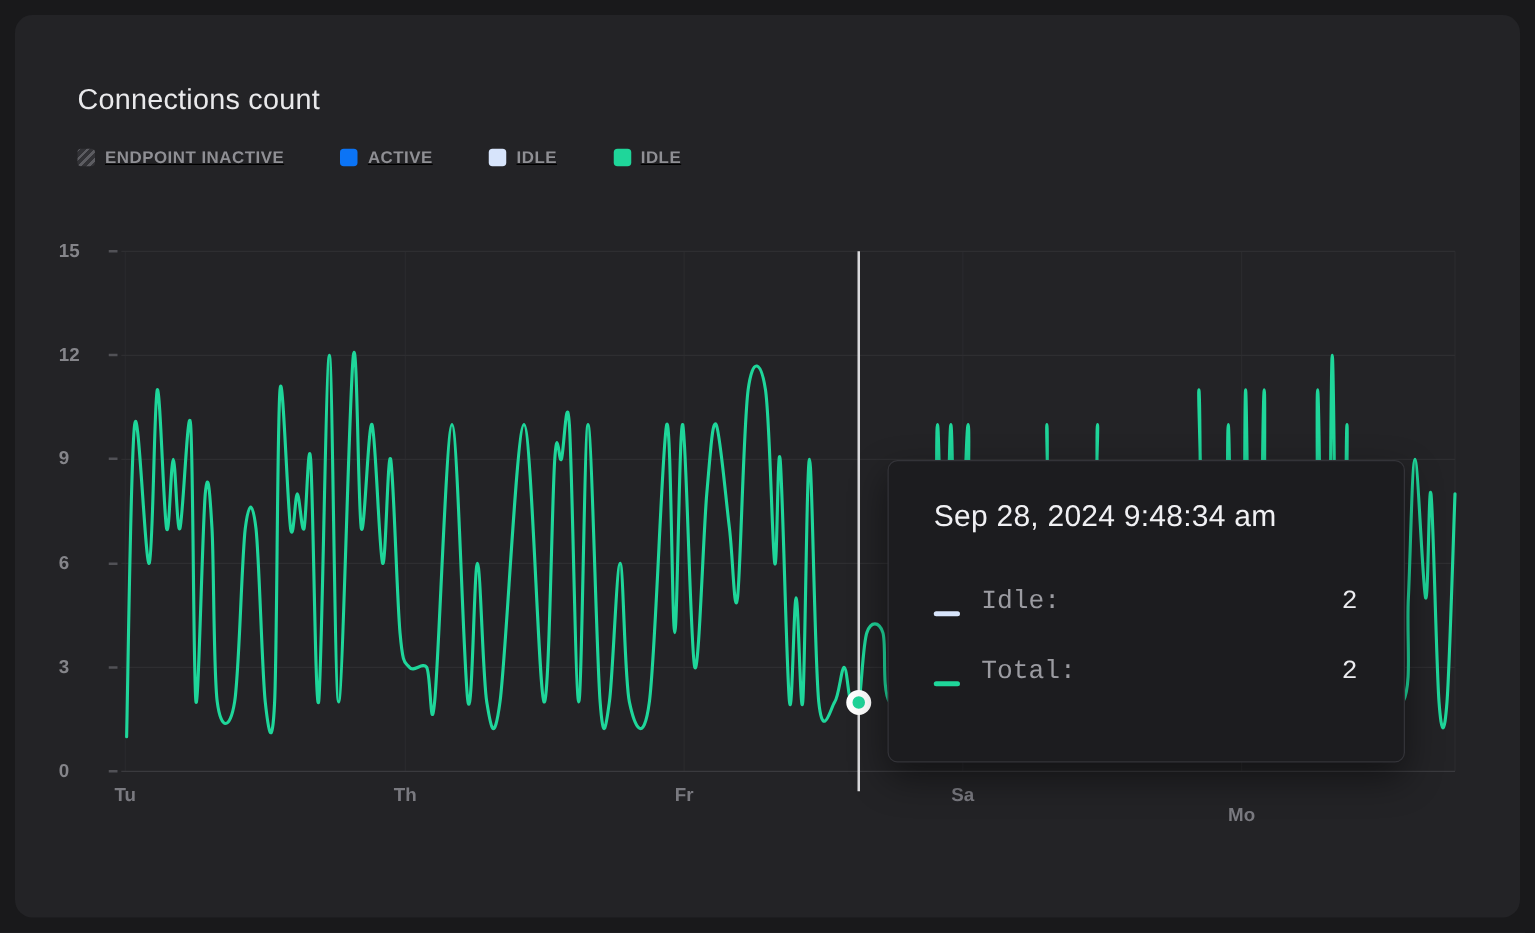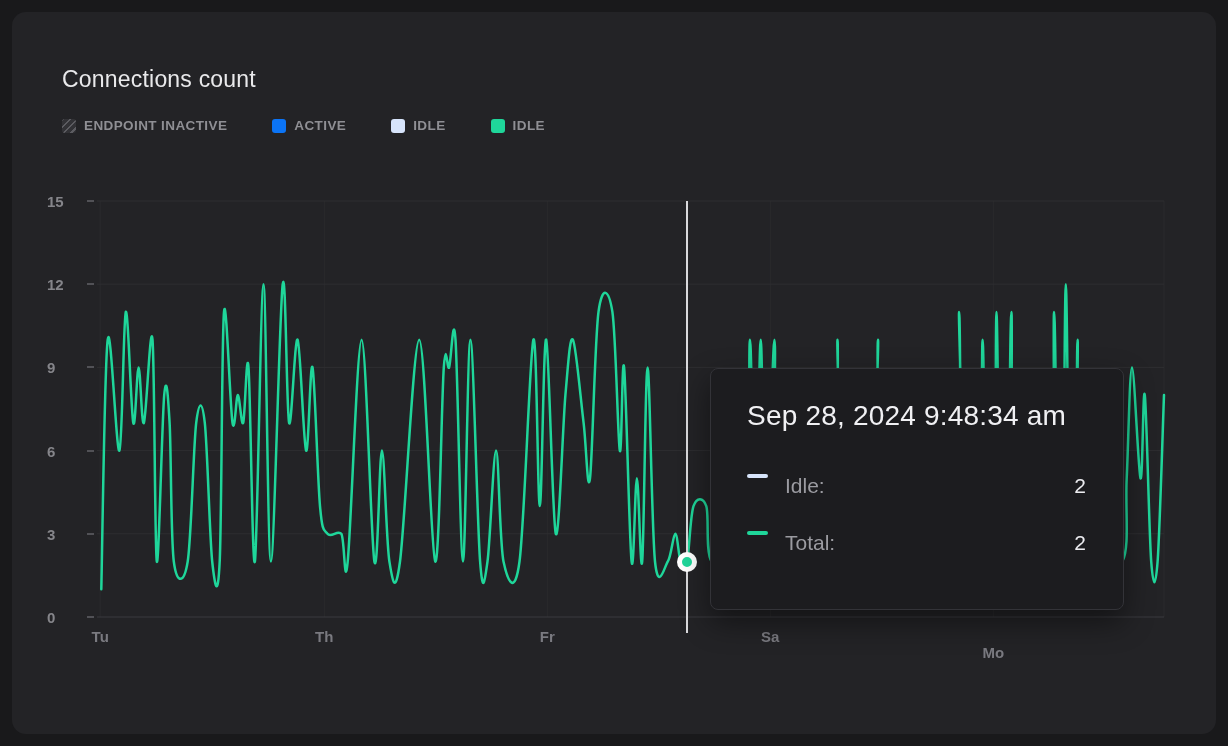--- a/index.html
+++ b/index.html
@@ -11,21 +11,21 @@
   .card{
     position:absolute;left:12px;top:12px;width:1204px;height:722px;
     background:#232326;border-radius:14px;box-sizing:border-box;
   }
   .chart-title{
     position:absolute;left:50px;top:54px;
     font-size:23px;font-weight:500;color:#e9e9eb;letter-spacing:.2px;
   }
   .legend{
     position:absolute;left:50px;top:106px;
-    display:flex;align-items:flex-end;gap:45px;
+    display:flex;align-items:flex-end;gap:45px;text-decoration:underline;
   }
   .legend-item{display:flex;align-items:center;gap:8px;cursor:default;}
   .swatch{width:14px;height:14px;border-radius:3px;flex:0 0 auto;}
   .swatch.striped{
     background:repeating-linear-gradient(135deg,#5c5c61 0px,#5c5c61 2px,#323236 2px,#323236 5px);
   }
   .legend-label{
     font-size:13.5px;font-weight:700;color:#8f8f94;letter-spacing:.4px;
   }
   .plot{
@@ -52,24 +52,24 @@
     position:absolute;width:10px;height:10px;border-radius:50%;
     border:5px solid #ffffff;z-index:3;
   }
   .tooltip{
     position:absolute;left:698px;top:356px;width:414px;height:242px;
     box-sizing:border-box;padding:31px 37px 0 36px;
     background:#1c1c1f;border:1px solid #333338;border-radius:8px;
     box-shadow:0 12px 30px rgba(0,0,0,.45);z-index:5;
   }
   .tt-title{
-    font-size:28px;font-weight:500;color:#f0f0f3;letter-spacing:.2px;
+    font-size:24px;font-weight:500;color:#f0f0f3;letter-spacing:.2px;
     margin-bottom:42px;white-space:nowrap;
   }
-  .tt-row{display:flex;align-items:flex-start;margin-bottom:33px;}
+  .tt-row{display:flex;align-items:flex-end;margin-bottom:33px;font-family:Liberation Mono, monospace;}
   .tt-dash{width:21px;height:4px;border-radius:2px;margin-right:17px;flex:0 0 auto;}
   .tt-label{font-size:21px;color:#9b9ba1;}
   .tt-value{margin-left:auto;font-size:21px;color:#ececf0;}
 </style>
 </head>
 <body>
 
 <div class="card">
   <div class="chart-title">Connections count</div>
   <div class="legend">

